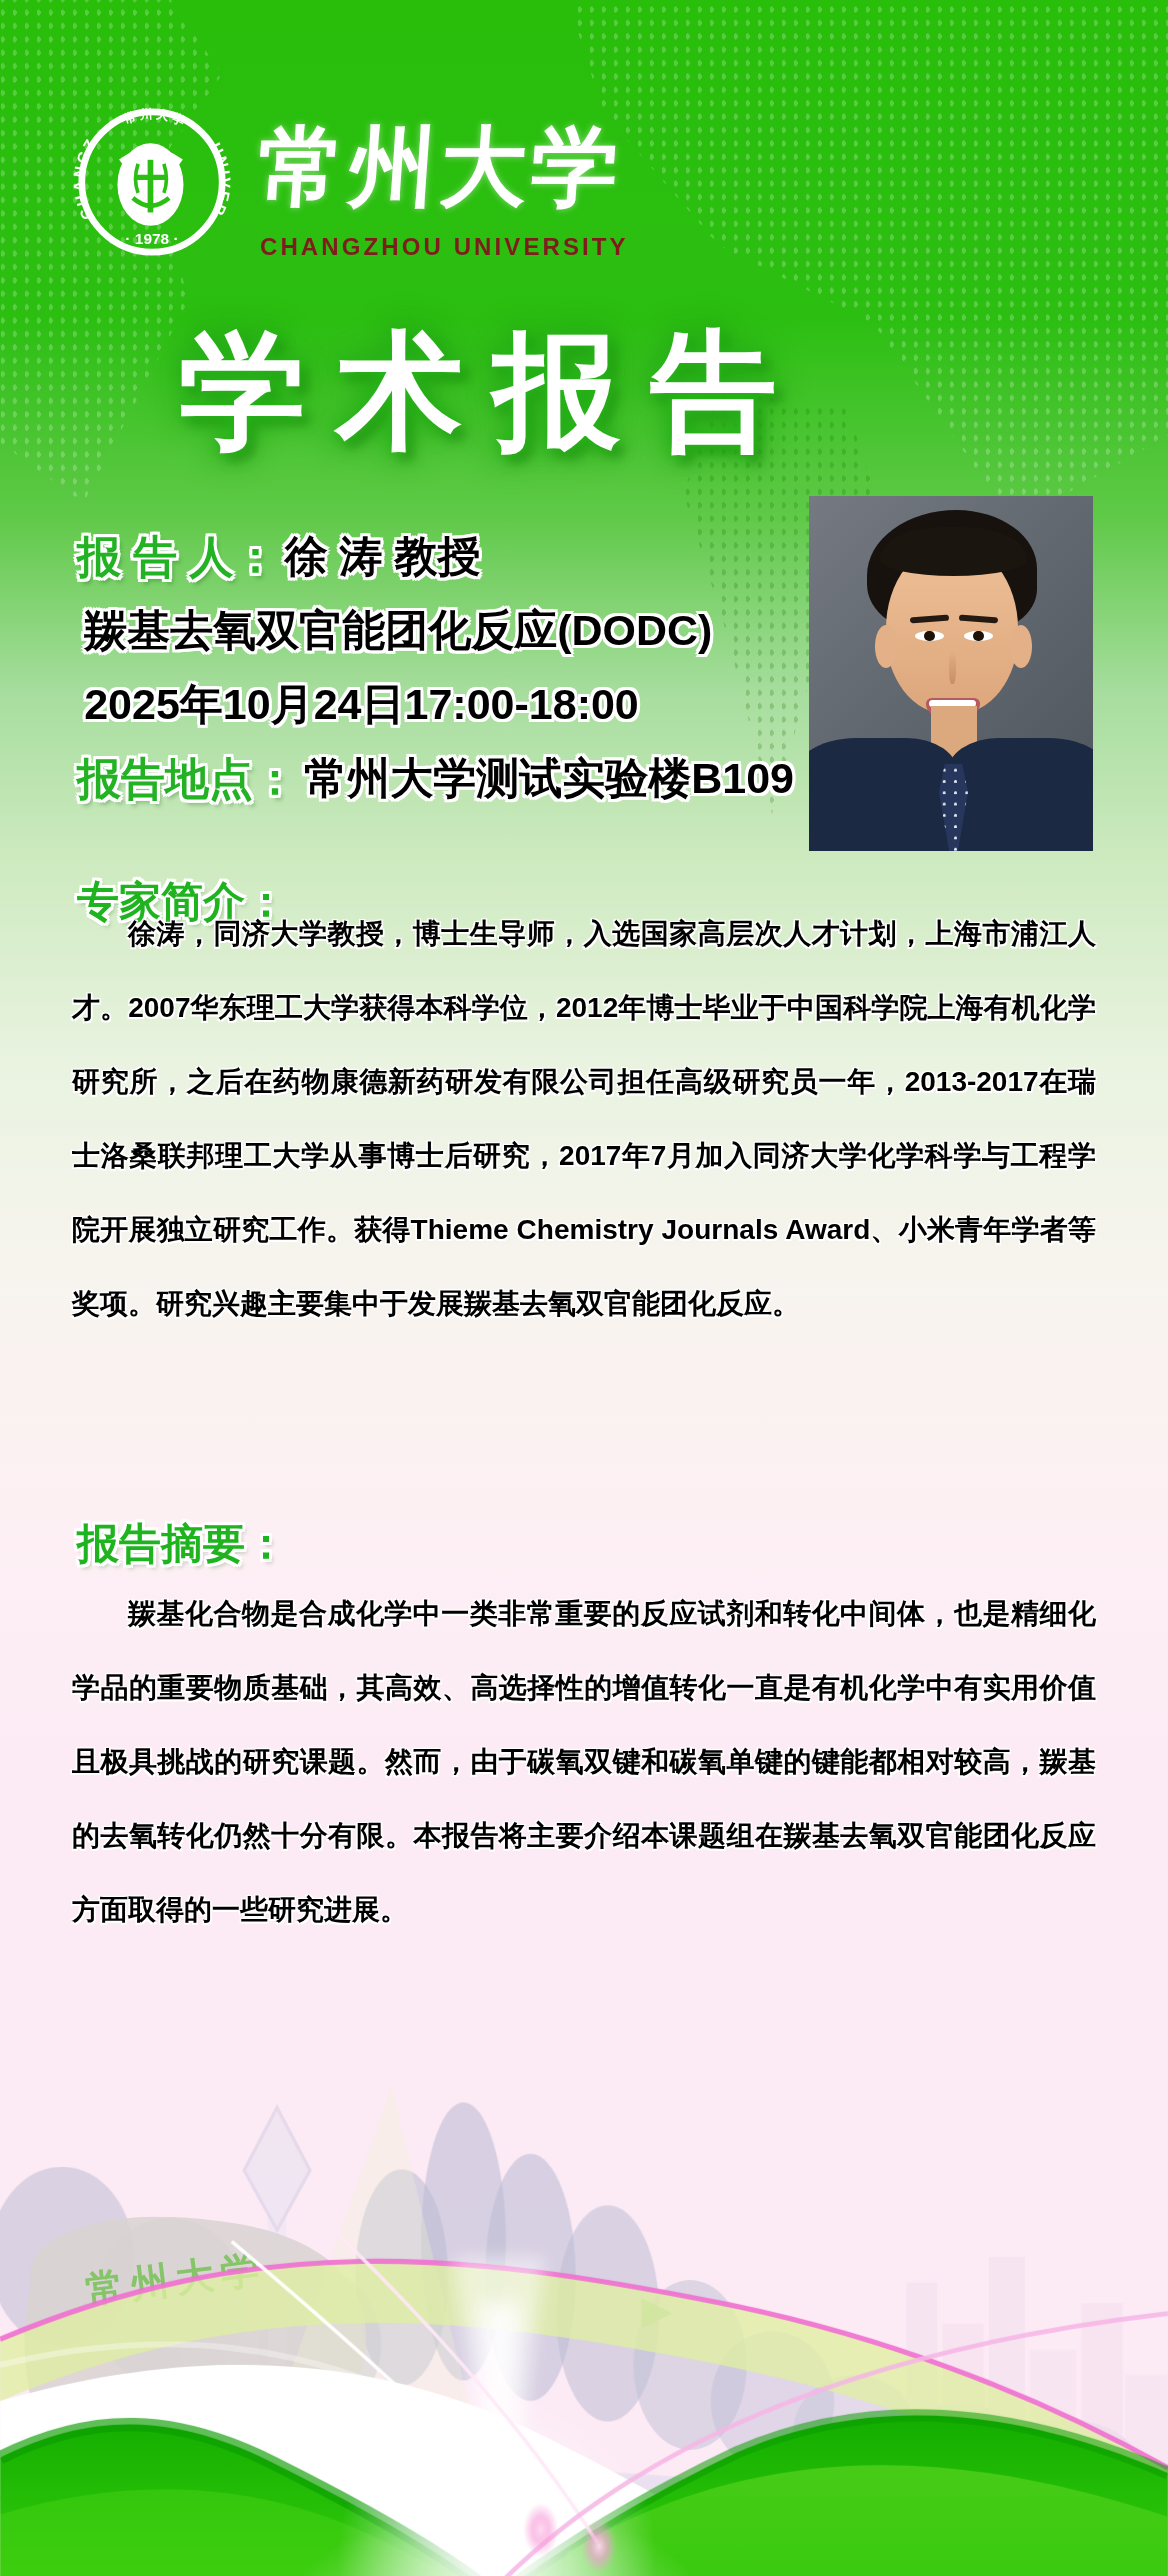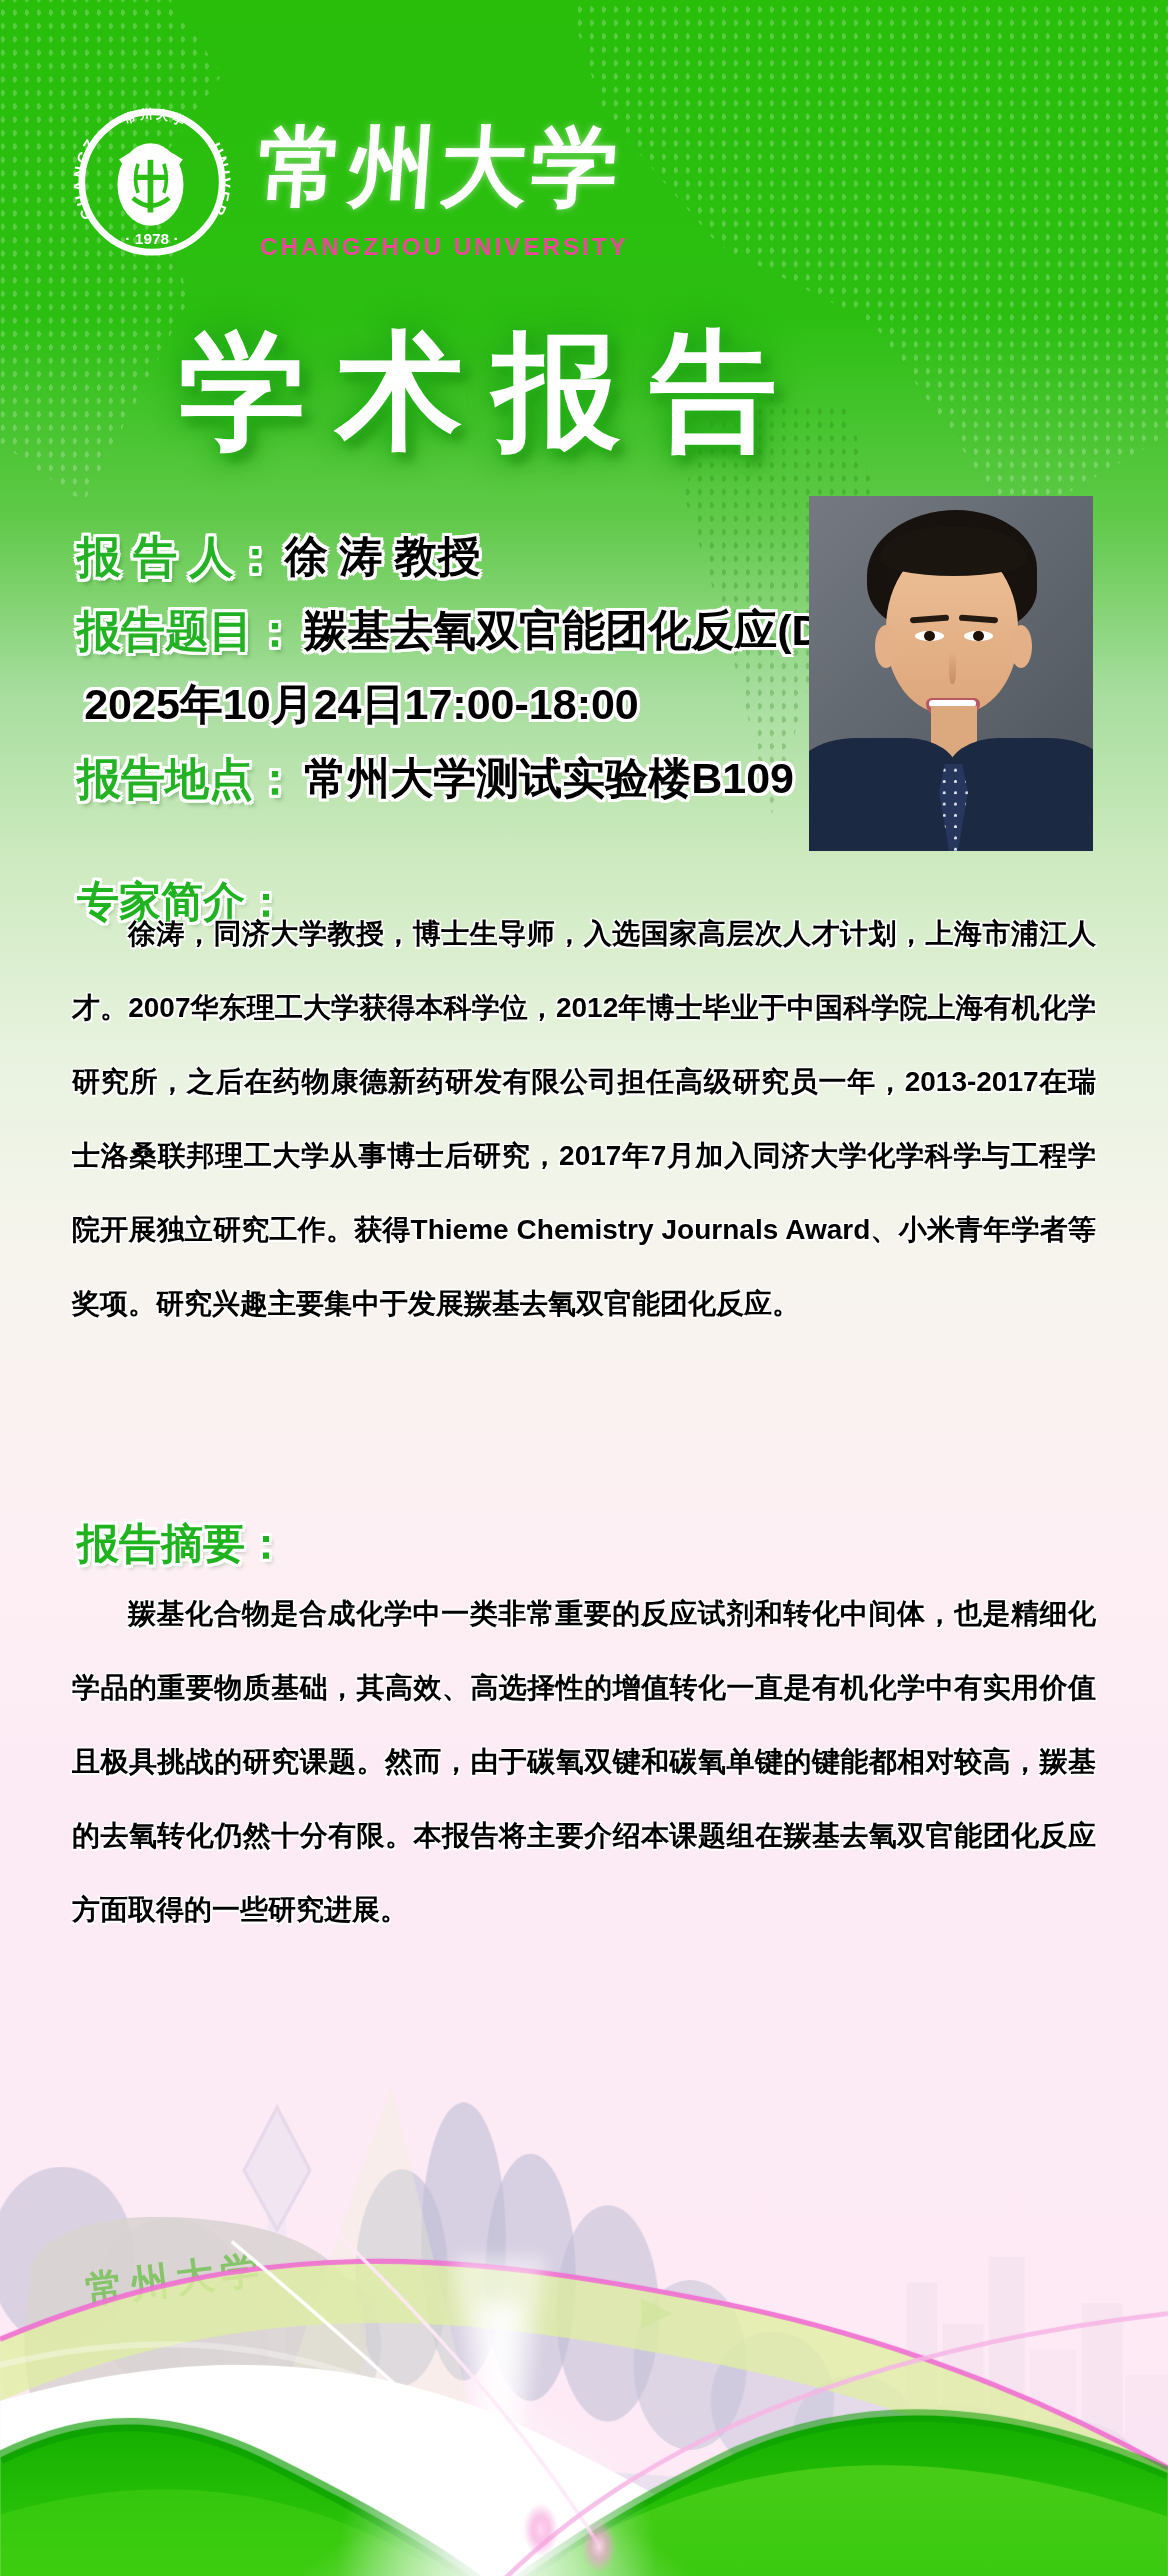--- a/index.html
+++ b/index.html
@@ -28,21 +28,21 @@
 
   
   #seal{left:72px;top:102px;}
   #univ-cn{
     left:258px;top:102px;width:330px;color:#fff;font-weight:700;
     font-size:87px;letter-spacing:4.1px;line-height:129px;white-space:nowrap;
     text-shadow:0 0 7.2px rgba(255,255,255,.45);
     transform:skewX(-4deg);
   }
   #univ-en{
-    left:260px;top:233px;color:#ec4899;font-weight:700;font-size:24px;
+    left:260px;top:233px;color:#7f1d1d;font-weight:700;font-size:24px;
     letter-spacing:3.1px;white-space:nowrap;
   }
   #poster-title{
     left:0;top:308px;width:986px;text-align:center;color:#fff;
     font-size:127px;font-weight:900;letter-spacing:30px;white-space:nowrap;
     text-shadow:0 0 11.3px #27b51a,0 0 24px #27b51a,0 0 36px rgba(31,150,14,.95),
                 7.2px 8.2px 10.3px rgba(16,110,6,.55);
   }
 
   
@@ -148,21 +148,20 @@
 <div class="abs" id="univ-en">CHANGZHOU UNIVERSITY</div>
 
 <div class="abs" id="poster-title">学术报告</div>
 
 <div class="abs" id="info">
   <div class="info-row">
     <span class="info-label">报 告 人：</span>
     <span class="info-value">徐  涛 教授</span>
   </div>
   <div class="info-row">
-    <span class="info-label">报告题目：</span>
     <span class="info-value">羰基去氧双官能团化反应(DODC)</span>
   </div>
   <div class="info-row">
     <span class="info-value">2025年10月24日17:00-18:00</span>
   </div>
   <div class="info-row">
     <span class="info-label">报告地点：</span>
     <span class="info-value">常州大学测试实验楼B109</span>
   </div>
 </div>

